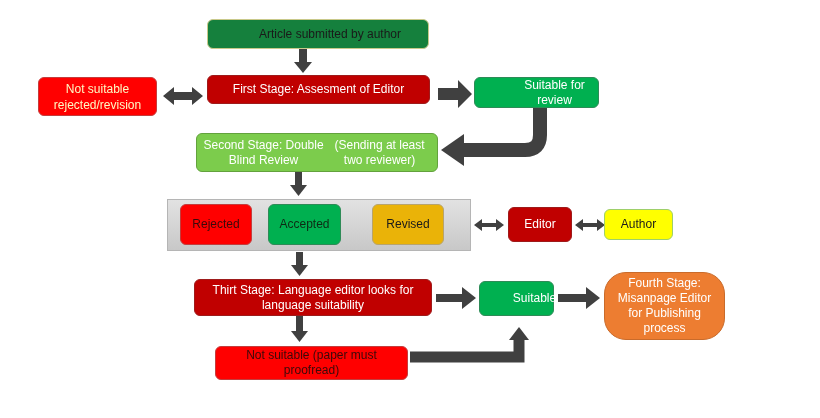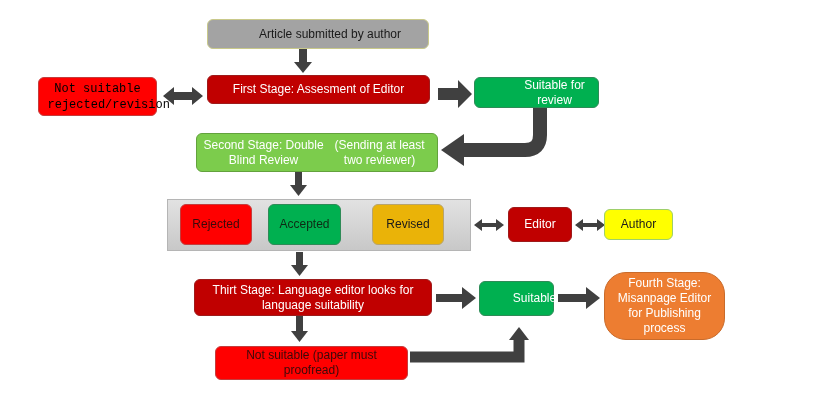--- a/index.html
+++ b/index.html
@@ -1,20 +1,20 @@
 <!DOCTYPE html>
 <html><head>
 <meta charset="utf-8">
 <style>
   html, body { margin: 0; padding: 0; background: #ffffff; }
   #canvas { position: relative; width: 820px; height: 418px; overflow: hidden; background: #ffffff; font-family: "Liberation Sans", sans-serif; }
   .box { position: absolute; box-sizing: border-box; border-radius: 6px; display: flex; align-items: center; justify-content: center; text-align: center; font-size: 12px; line-height: 15px; padding: 0 4px; }
-  .yellow { background: #a3a3a3; border: 1px solid #c9c98a; color: #1a1a1a; padding-left: 28px; }
+  .yellow { background: #15803d; border: 1px solid #c9c98a; color: #1a1a1a; padding-left: 28px; }
   .darkred { background: #c00000; border: 1px solid #9e1b1b; color: #ffffff; }
-  .red { background: #ff0000; border: 1px solid #c43d3d; color: #000000; font-family: Liberation Mono, monospace; }
+  .red { background: #ff0000; border: 1px solid #c43d3d; color: #fef9c3; }
   .red-dark-text { background: #ff0000; border: 1px solid #c43d3d; color: #3a0a0a; }
   .green { background: #00b050; border: 1px solid #2e8b57; color: #ffffff; padding-left: 40px; }
   .green-dark-text { background: #00b050; border: 1px solid #2e8b57; color: #0d2a14; }
   .lightgreen { background: #7ccc4c; border: 1px solid #63a23d; color: #ffffff; }
   .gold { background: #eab308; border: 1px solid #b8a46c; color: #1a1a1a; }
   .orange { background: #ed7d31; border: 1px solid #c96b2b; color: #ffffff; }
   .author-box { background: #ffff00; border: 1px solid #9ecf6a; color: #1a1a1a; }
   #panel { position: absolute; left: 167px; top: 199px; width: 304px; height: 52px; background: linear-gradient(#e2e2e2, #c8c8c8); border: 1px solid #b5b5b5; box-sizing: border-box; }
   svg#arrows { position: absolute; left: 0; top: 0; }
 </style>

